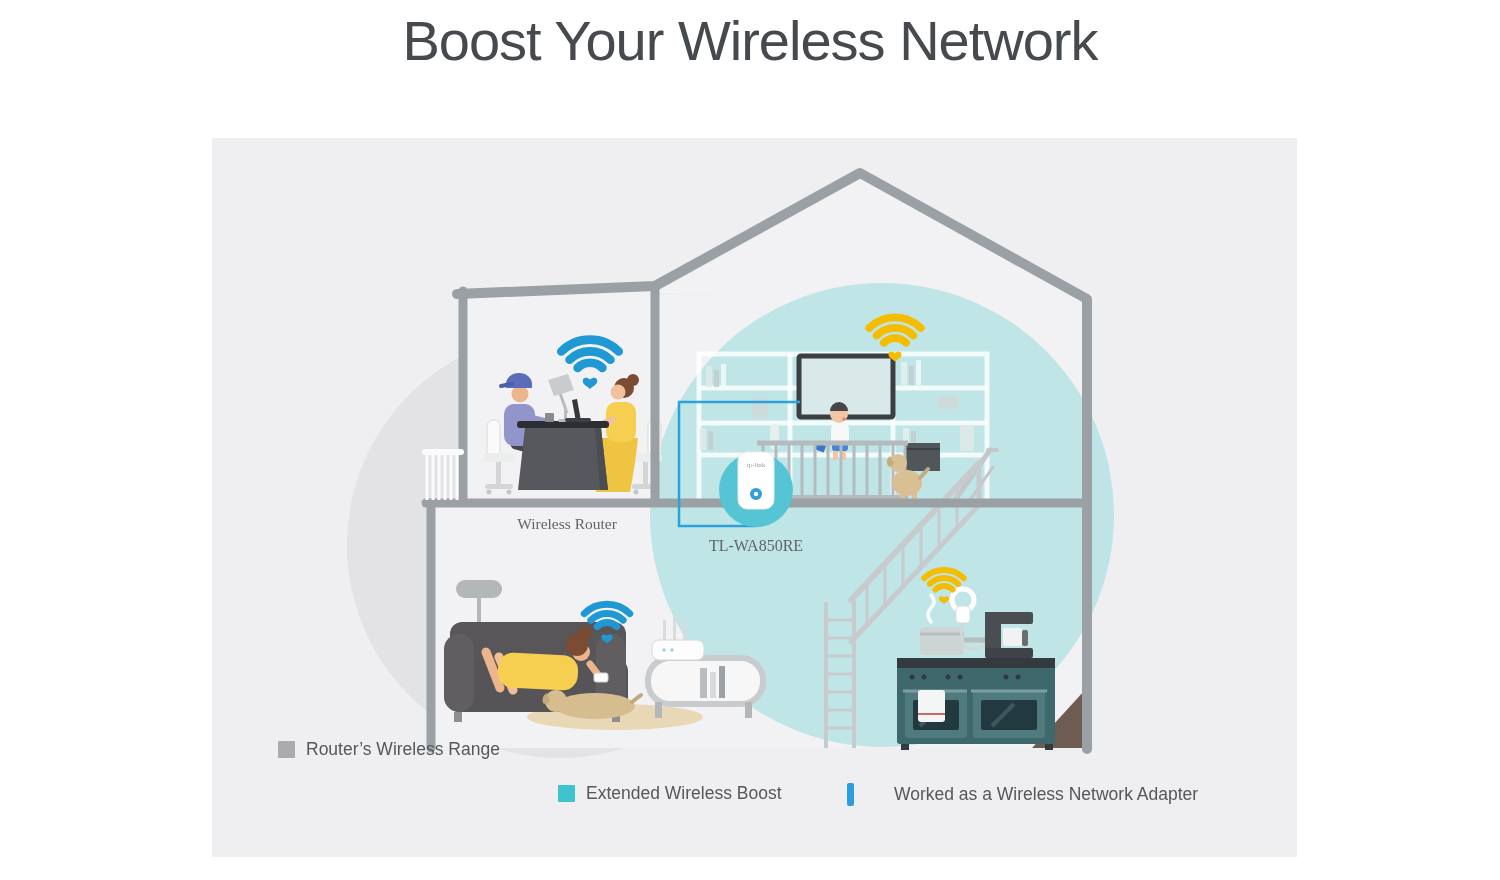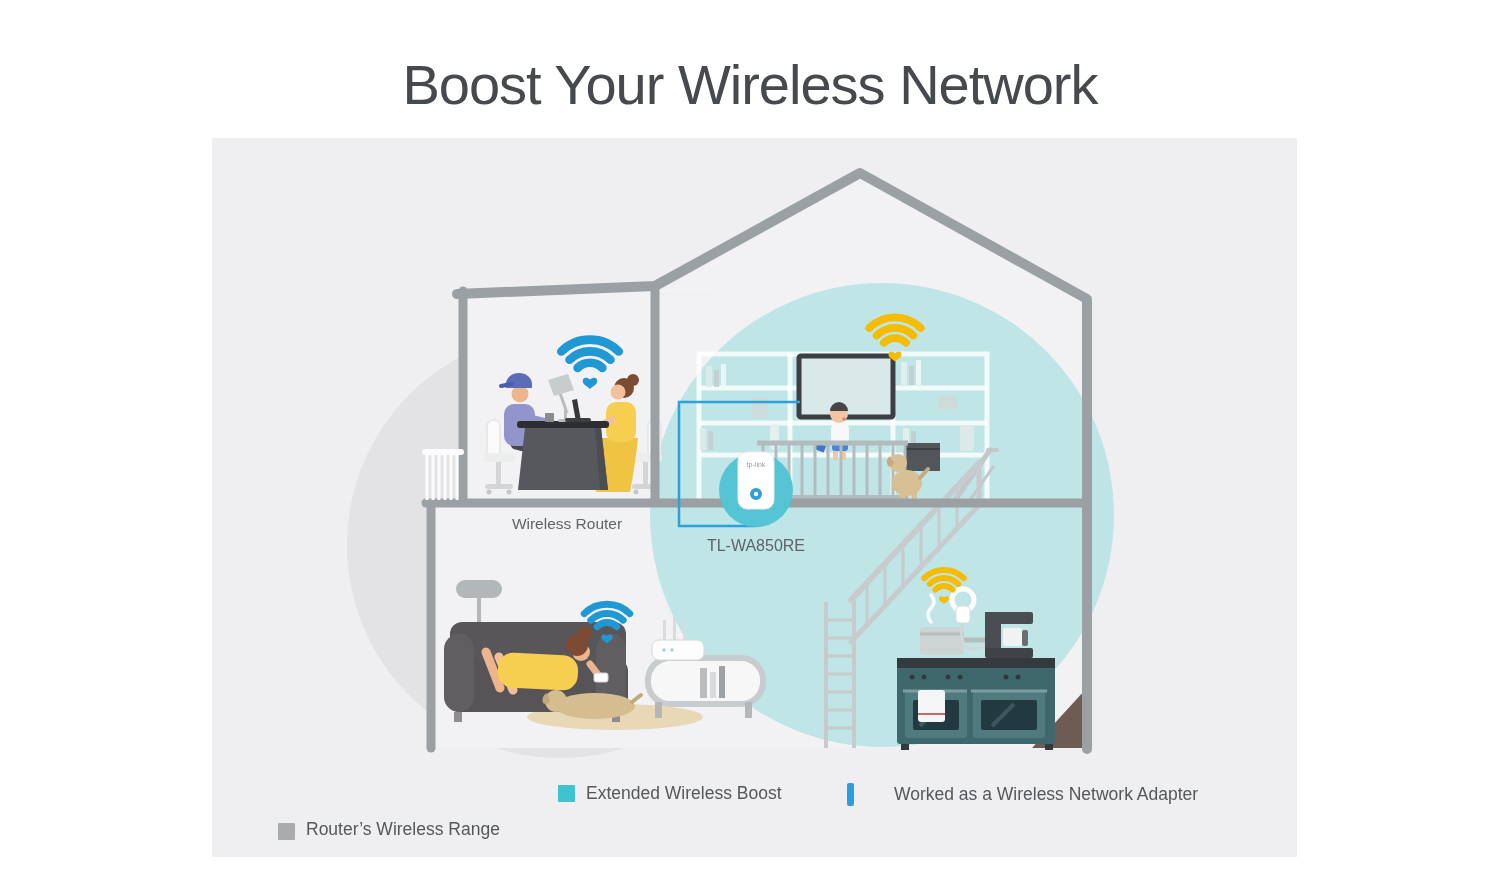--- a/index.html
+++ b/index.html
@@ -1,27 +1,27 @@
 <!DOCTYPE html>
 <html><head>
 <meta charset="utf-8">
 <style>
   html,body{margin:0;padding:0;background:#ffffff;width:1500px;height:880px;overflow:hidden;
             font-family:"Liberation Sans",sans-serif;}
   .stage{position:absolute;left:0;top:0;width:1500px;height:880px;background:#ffffff;}
   .title{position:absolute;left:0;top:8px;width:1500px;text-align:center;
-         font-size:56px;font-weight:400;color:#46494d;letter-spacing:-1px;margin-top:44px;}
-  .panel{position:absolute;left:212px;top:138px;width:1085px;height:719px;background:#efeff1;}
+         font-size:56px;font-weight:400;color:#46494d;letter-spacing:-1px;}
+  .panel{position:absolute;left:212px;top:138px;width:1085px;height:719px;background:#efeff1;font-family:Liberation Serif, serif;}
   .panel svg{position:absolute;left:0;top:0;}
   .legend{position:absolute;left:0;top:0;width:1500px;height:880px;pointer-events:none;}
   .legend-item{position:absolute;display:flex;align-items:center;gap:11px;
                font-size:17.5px;color:#54575c;}
   .swatch{width:17px;height:17px;border-radius:1px;flex:0 0 auto;}
   .swatch.bar{width:7px;height:23px;border-radius:2px;}
-  .li-1{left:278px;top:819px;align-items:flex-end;}
+  .li-1{left:278px;top:739px;}
   .li-2{left:558px;top:783px;}
   .li-3{left:847px;top:783px;gap:40px;}
 </style>
 </head>
 <body>
 
 <div class="stage">
 
   <div class="title">Boost Your Wireless Network</div>
 

